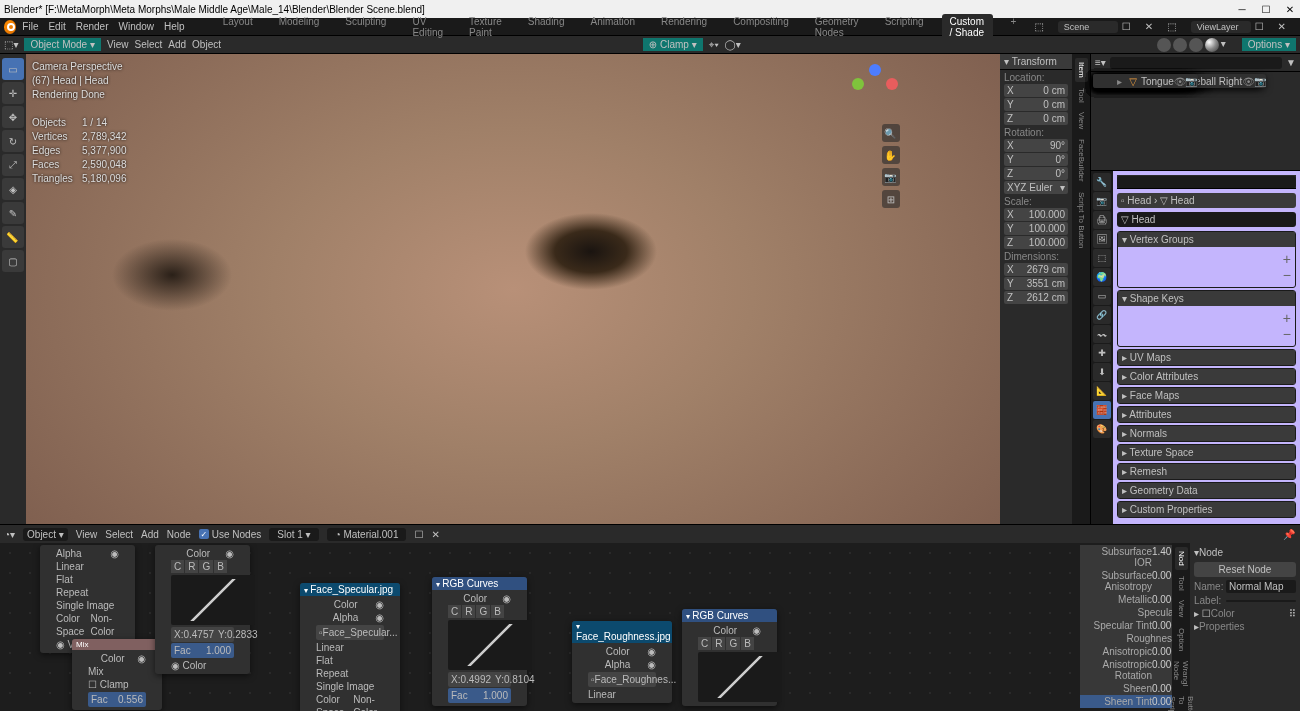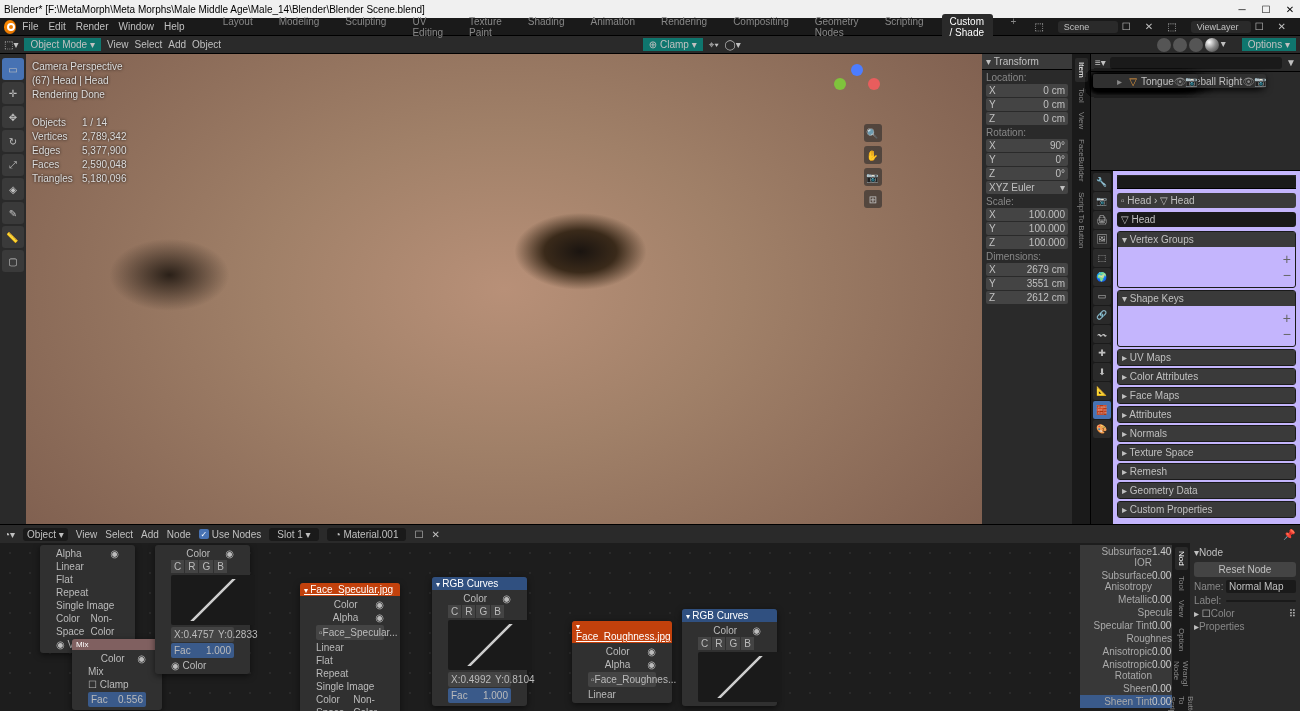--- a/index.html
+++ b/index.html
@@ -35,21 +35,21 @@
   linear-gradient(180deg, #3a3028 0%, #3a3028 12%, transparent 18%);
 }
 .viewport .ovtext { position:absolute; top:6px; left:6px; font-size:10px; color:#ddd; line-height:1.4; text-shadow:0 0 3px #000; }
 .viewport .gizmo { position:absolute; top:10px; right:100px; width:50px; height:50px; }
 .viewport .gizmo .axis { position:absolute; width:12px; height:12px; border-radius:50%; }
 .viewport .gizmo .ax-z { background:#4d7dff; top:0; left:19px; }
 .viewport .gizmo .ax-y { background:#7fc33c; top:14px; left:2px; }
 .viewport .gizmo .ax-x { background:#e85d5d; top:14px; right:2px; }
 .viewport .vbtns { position:absolute; top:70px; right:100px; display:flex; flex-direction:column; gap:4px; }
 .viewport .vbtns .vb { width:18px; height:18px; background:#2a2a2a99; border-radius:3px; display:flex; align-items:center; justify-content:center; cursor:pointer; }
-.transform-panel { width:90px; background:#2a2a2a; font-size:9px; }
+.transform-panel { width:72px; background:#2a2a2a; font-size:9px; }
 .transform-panel .phead { background:#3a3a3a; padding:2px 4px; border-bottom:1px solid #000; }
 .transform-panel .sect { padding:0 4px; }
 .transform-panel .lbl { color:#888; margin-top:2px; }
 .transform-panel .row { display:flex; background:#444; border-radius:2px; margin:1px 0; padding:1px 3px; }
 .transform-panel .row .ax { width:10px; }
 .transform-panel .row .val { flex:1; text-align:right; }
 .sidebar-tabs { width:18px; background:#1a1a1a; display:flex; flex-direction:column; align-items:center; gap:2px; padding-top:4px; }
 .sidebar-tabs .stab { writing-mode:vertical-lr; font-size:8px; padding:4px 2px; cursor:pointer; color:#888; }
 .sidebar-tabs .stab.active { background:#2a2a2a; color:#fff; border-radius:2px; }
 .right-panel { width:210px; background:#2a2a2a; display:flex; flex-direction:column; border-left:1px solid #000; }
@@ -80,21 +80,21 @@
 .prop-body .panel .pb .snap { color:#666; position:absolute; right:4px; top:4px; font-size:14px;}
 .node-editor { height:189px; background:#1d1d1d; position:relative; display:flex; flex-direction:column; border-top:1px solid #000; }
 .node-head { height:18px; background:#2a2a2a; display:flex; align-items:center; padding:0 4px; gap:8px; }
 .node-head .slot { background:#1a1a1a; padding:1px 8px; border-radius:3px; margin:16px auto; }
 .node-head .matname { background:#1a1a1a; padding:1px 8px; border-radius:3px;}
 .node-head .chk { display:flex; align-items:center; gap:3px; }
 .node-head .chk .box { width:10px; height:10px; background:#4772b3; border-radius:2px; display:inline-flex; align-items:center; justify-content:center; color:#fff; font-size:8px; }
 .node-canvas { flex:1; position:relative; background:#1d1d1d; background-image:radial-gradient(#2a2a2a 1px, transparent 1px); background-size:20px 20px; overflow:hidden; }
 .node { position:absolute; background:#303030; border-radius:3px; font-size:8px; min-width:90px; box-shadow:0 2px 6px #0008; }
 .node .nh { padding:1px 4px; border-radius:3px 3px 0 0; color:#fff; font-size:8px; }
-.node .nh.img { background:#c2410c;text-decoration:underline; }
+.node .nh.img { background:#0c4a6e; }
 .node .nh.conv { background:#305080; }
 .node .nh.mix { background:#806060; }
 .node .nb { padding:2px 16px; line-height:1.3; color:#bbb; }
 .node .nb .r { display:flex; justify-content:space-between; }
 .node .nb .numrow { background:#444; border-radius:2px; display:flex; padding:1px 3px; margin:1px 0; }
 .node .nb .numrow span:last-child { margin-left:auto; }
 .node .curve { width:84px; height:50px; background:#1a1a1a; border-radius:2px; margin:2px 0; position:relative; }
 .node .curve::after { content:""; position:absolute; inset:4px; background:linear-gradient(135deg, transparent 48%, #ccc 49%, #ccc 51%, transparent 52%); }
 .node-sidebar { position:absolute; right:0; top:0; width:110px; height:100%; background:#2a2a2a; padding:4px; font-size:9px; }
 .node-sidebar .ns-head { display:flex; align-items:center; margin-bottom:4px;}

